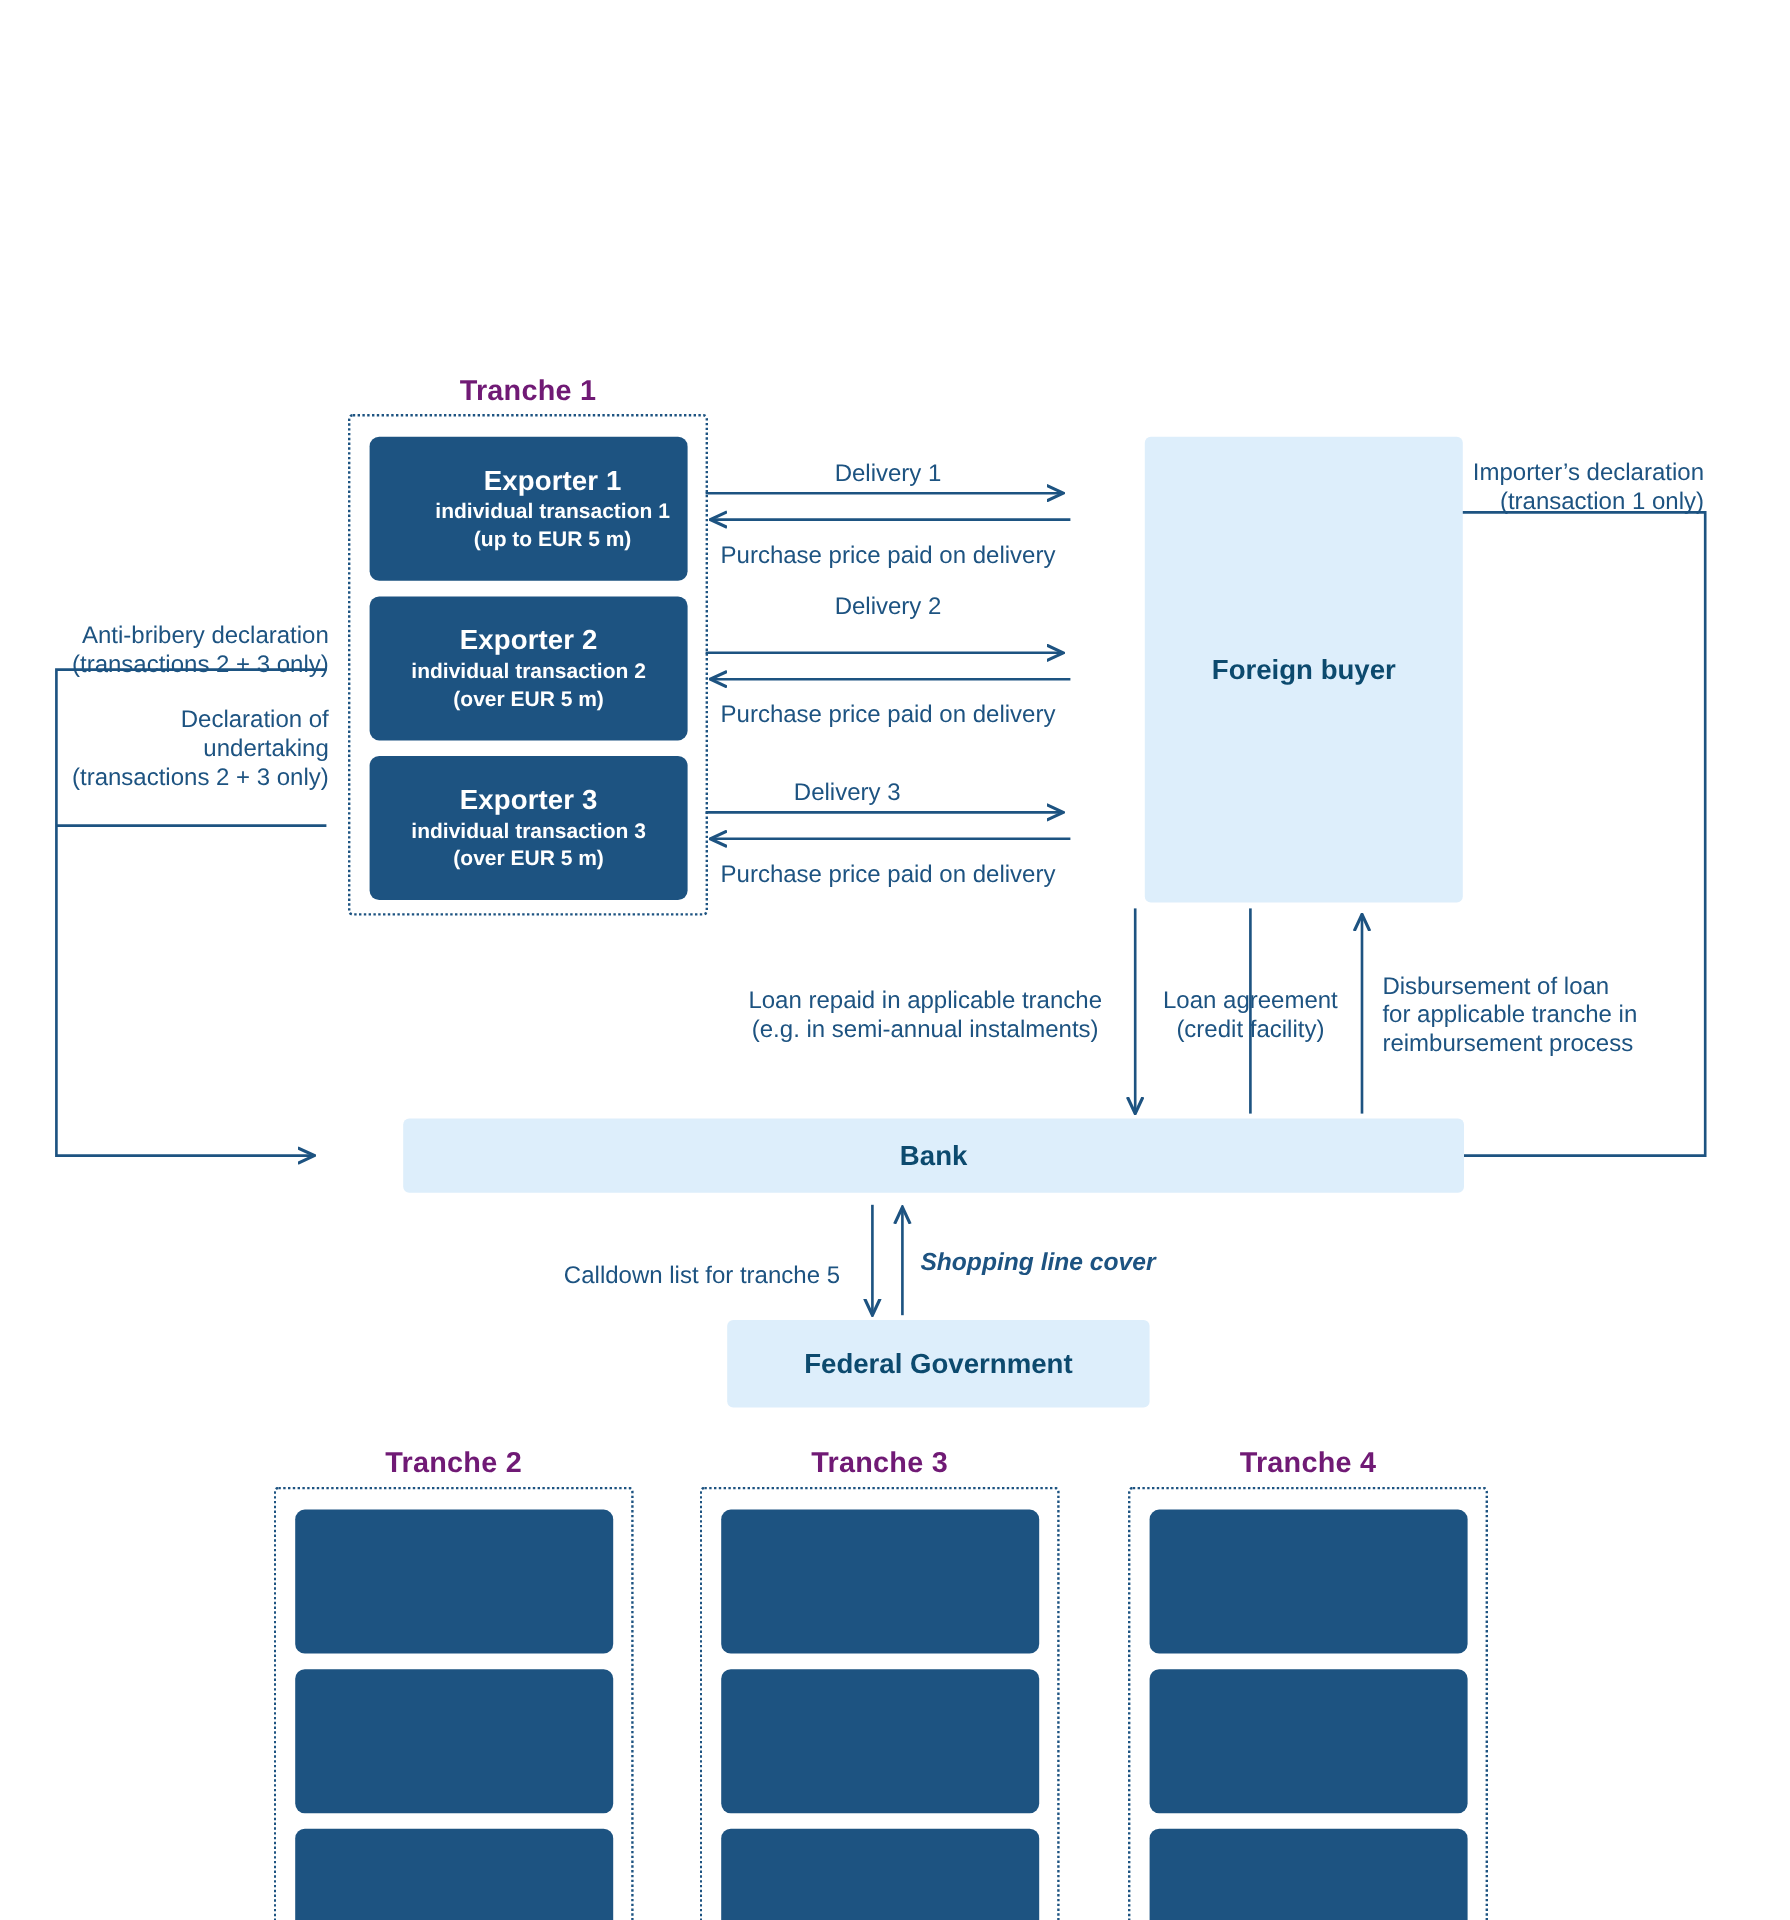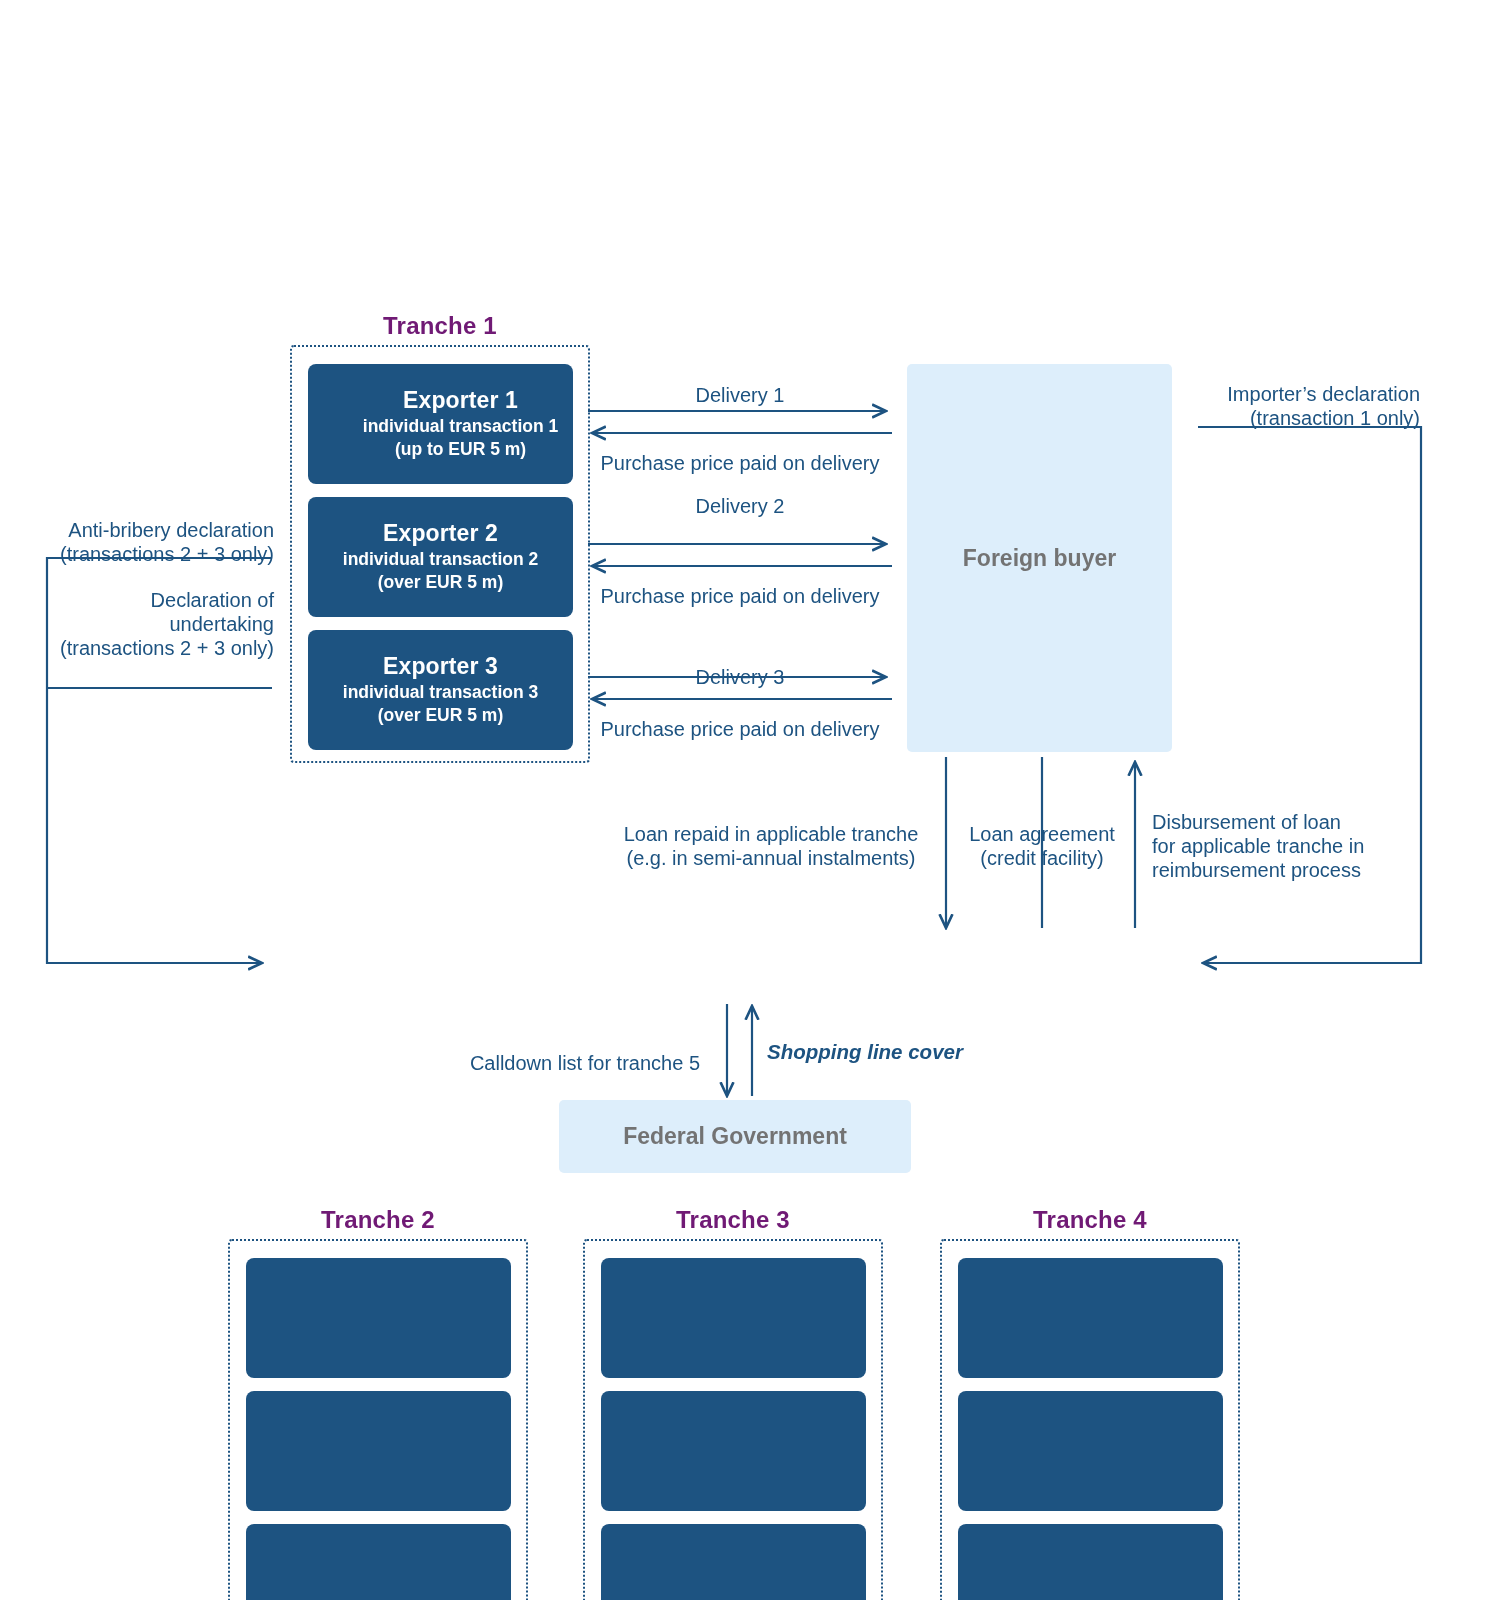--- a/index.html
+++ b/index.html
@@ -15,22 +15,22 @@
 
   .node{position:absolute;box-sizing:border-box;display:flex;flex-direction:column;
         align-items:center;justify-content:center;text-align:center;}
 
   .exporter{
     background:#1d5381;border-radius:8px;color:#ffffff;
   }
   .exp-title{font-size:23px;font-weight:bold;line-height:1.15;letter-spacing:.1px;}
   .exp-sub{font-size:17.5px;font-weight:bold;line-height:1.32;margin-top:2px;}
 
-  .lightbox{background:#ddeefb;color:#737373;border-radius:5px;
-            font-size:23px;font-weight:bold;}
+  .lightbox{background:#ddeefb;color:#0c4a6e;border-radius:5px;
+            font-size:23px;font-weight:bold;margin-left:47px;}
 
   .empty-box{position:absolute;background:#1d5381;border-radius:8px;}
 
   .tranche-frame{position:absolute;border:2px dotted #1d5381;border-radius:4px;box-sizing:border-box;}
   .tranche-label{position:absolute;font-size:24px;font-weight:bold;color:#701a75;
                  text-align:center;letter-spacing:.2px;}
 
   .lbl{position:absolute;color:#1d5381;font-size:20px;line-height:1.33;}
   .lbl.c{text-align:center;}
   .lbl.r{text-align:right;margin-top:12px;}
@@ -96,32 +96,35 @@
   <div class="node exporter" style="left:308px;top:630px;width:265px;height:120px;">
     <div class="exp-title">Exporter 3</div>
     <div class="exp-sub">individual transaction 3</div>
     <div class="exp-sub" style="margin-top:0;">(over EUR 5 m)</div>
   </div>
 
   <div class="node lightbox" style="left:907px;top:364px;width:265px;height:388px;">
     <span>Foreign buyer</span>
   </div>
 
+  <div class="node lightbox" style="left:289px;top:932px;width:884px;height:62px;">
+    <span>Bank</span>
+  </div>
 
   <div class="node lightbox" style="left:559px;top:1100px;width:352px;height:73px;">
     <span>Federal Government</span>
   </div>
 
   <div class="lbl c" style="left:590px;top:382px;width:300px;">Delivery 1</div>
   <div class="lbl c" style="left:590px;top:450px;width:300px;">Purchase price paid on delivery</div>
 
   <div class="lbl c" style="left:590px;top:493px;width:300px;">Delivery 2</div>
   <div class="lbl c" style="left:590px;top:583px;width:300px;">Purchase price paid on delivery</div>
 
-  <div class="lbl c" style="left:590px;top:648px;width:300px;margin-top:16px;">Delivery 3</div>
+  <div class="lbl c" style="left:556px;top:648px;width:300px;">Delivery 3</div>
   <div class="lbl c" style="left:590px;top:716px;width:300px;">Purchase price paid on delivery</div>
 
   <div class="lbl r" style="left:0px;top:505px;width:274px;">Anti-bribery declaration</div>
   <div class="lbl r" style="left:0px;top:529px;width:274px;">(transactions 2 + 3 only)</div>
 
   <div class="lbl r" style="left:0px;top:575px;width:274px;">Declaration of</div>
   <div class="lbl r" style="left:0px;top:599px;width:274px;">undertaking</div>
   <div class="lbl r" style="left:0px;top:623px;width:274px;">(transactions 2 + 3 only)</div>
 
   <div class="lbl r" style="left:1120px;top:369px;width:300px;">Importer’s declaration</div>

